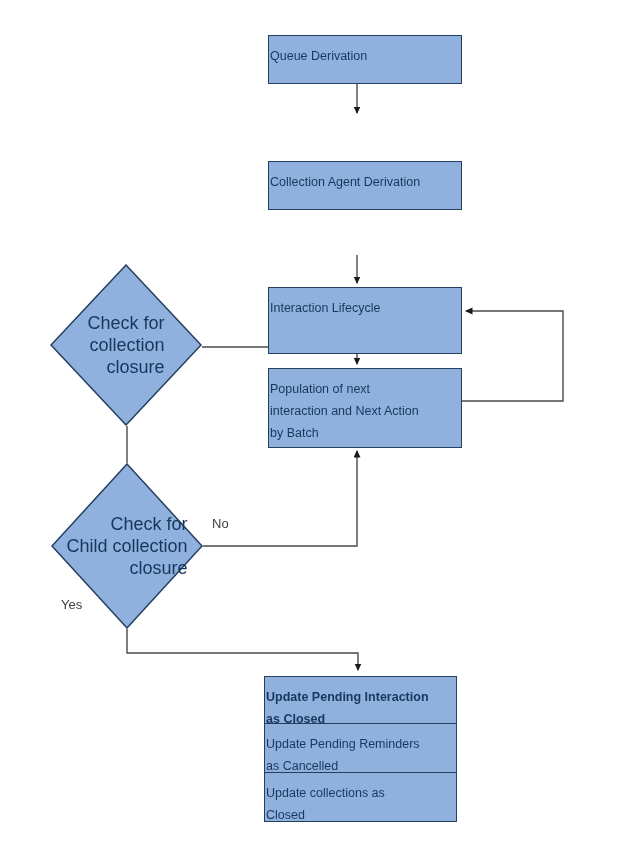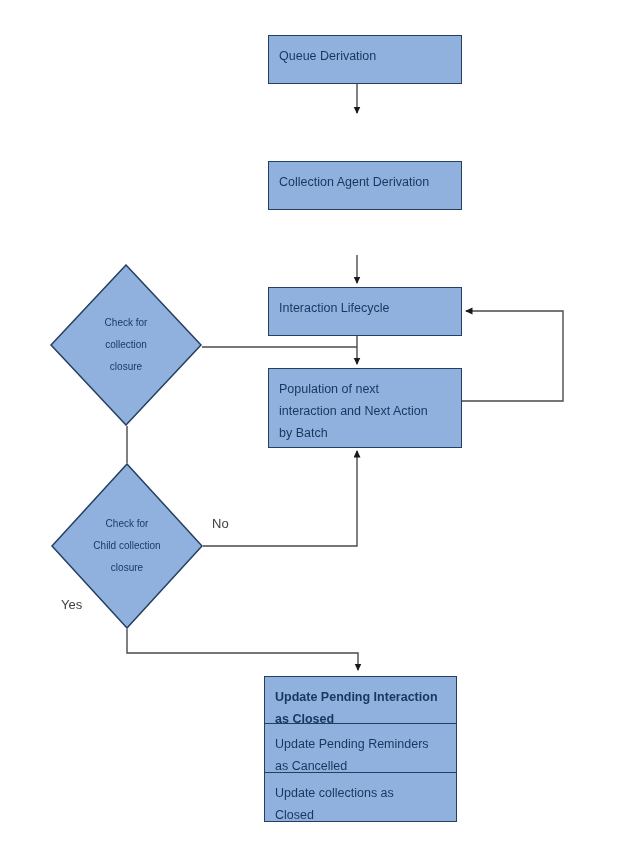--- a/index.html
+++ b/index.html
@@ -20,21 +20,21 @@
     left: 0;
     top: 0;
     width: 626px;
     height: 842px;
   }
   .node.box {
     position: absolute;
     box-sizing: border-box;
     background: var(--node-fill, #90B1DD);
     border: 1.5px solid var(--node-border, #243F60);
-    padding: 9px 10px 0 10px;
+    padding: 9px 10px 0 1px;
   }
   .node-label {
     display: block;
     font-size: 12.5px;
     line-height: 22px;
     color: var(--node-text, #17375E);
     white-space: pre-line;
   }
   .diamond {
     position: absolute;
@@ -52,22 +52,22 @@
     stroke: var(--node-border, #243F60);
     stroke-width: 1.5;
     vector-effect: non-scaling-stroke;
   }
   .diamond-label {
     position: absolute;
     inset: 0;
     display: flex;
     align-items: center;
     justify-content: center;
-    text-align: center;
-    font-size: 10px;
+    text-align: right;
+    font-size: 18px;
     line-height: 22px;
     color: var(--node-text, #17375E);
     white-space: pre-line;
   }
   .edge-label {
     position: absolute;
     font-size: 13px;
     color: var(--label-text, #404040);
   }
   .conn-line {
@@ -100,21 +100,21 @@
 
   <div class="node box" style="left:268px; top:35px; width:194px; height:49px;">
     <span class="node-label">Queue Derivation</span>
   </div>
 
   <div class="node box" style="left:268px; top:117px; width:194px; height:49px;margin-top:44px;">
     <span class="node-label">Collection Agent Derivation</span>
   </div>
 
 
-  <div class="node box" style="left:268px; top:287px; width:194px; height:49px;">
+  <div class="node box" style="left:268px; top:287px; width:194px; height:67px;">
     <span class="node-label">Interaction Lifecycle</span>
   </div>
 
   <div class="node box" style="left:268px; top:368px; width:194px; height:80px;">
     <span class="node-label">Population of next
 interaction and Next Action
 by Batch</span>
   </div>
 
   <div class="diamond" style="left:50px; top:264px; width:152px; height:162px;">

